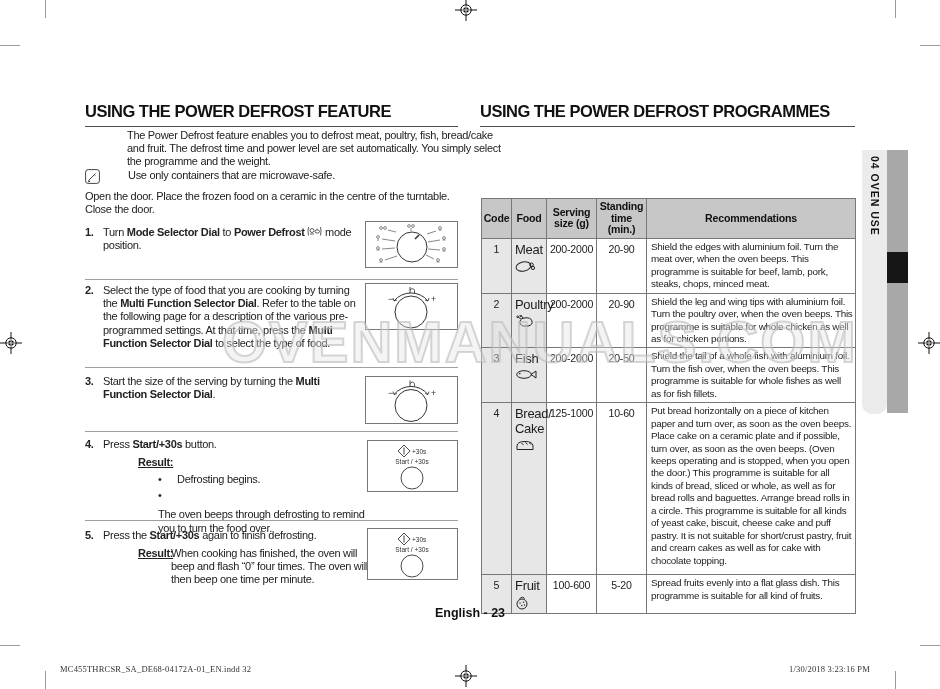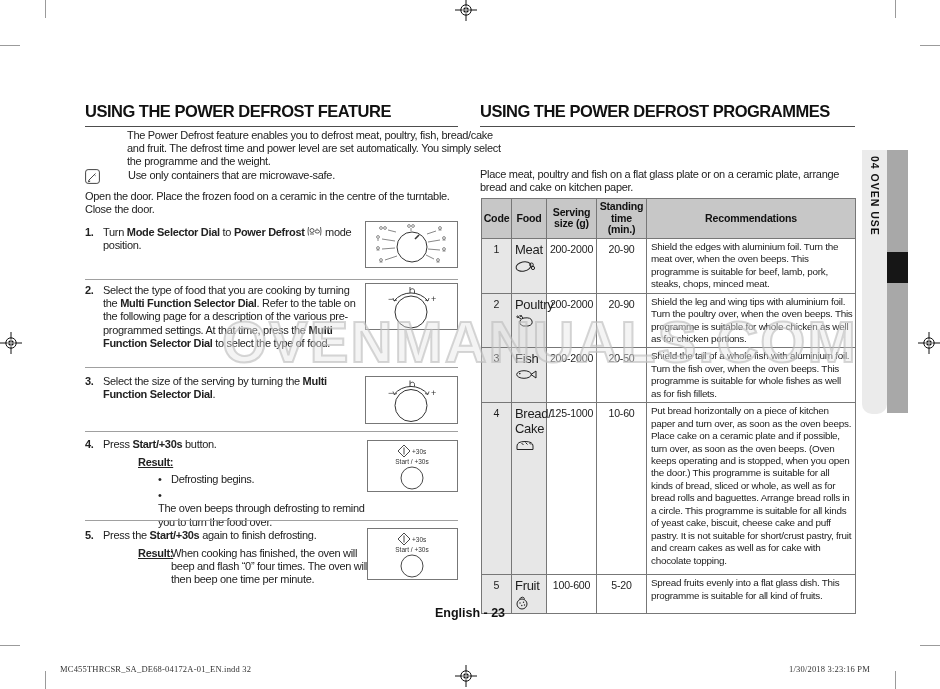--- a/index.html
+++ b/index.html
@@ -14,21 +14,21 @@
              border-bottom:1.5px solid #4d4d4d;padding-bottom:5px;}
   
   .bt{font-size:11px;line-height:13.2px;letter-spacing:-0.3px;color:#222;}
   .step{position:absolute;}
   .step .num{position:absolute;left:0;top:0;font-weight:bold;}
   .step .sb{margin-left:18px;}
   b{font-weight:bold;}
   .divider{position:absolute;height:1px;background:#a0a0a0;width:373px;left:85px;}
   .fig{position:absolute;border:1px solid #777;background:#fff;box-sizing:border-box;}
   .result-lbl{font-weight:bold;text-decoration:underline;margin-left:35px;}
-  .bullet-item{display:flex;}
+  .bullet-item{display:flex;gap:6px;}
   .bullet-item .dot::before{content:"•";}
   .bullet-item .dot{width:13px;flex:0 0 13px;}
   
   .note-row{position:absolute;display:flex;align-items:flex-start;gap:7px;}
   
   table.prog{border-collapse:collapse;table-layout:fixed;width:374px;}
   table.prog th,table.prog td{border:1px solid #777;box-sizing:border-box;}
   table.prog th{background:#c7c7c7;font-size:10.6px;line-height:11.6px;font-weight:bold;
                 letter-spacing:-0.2px;text-align:center;vertical-align:middle;padding:2px 1px;height:29px;color:#111;}
   td.codec{background:#e7e7e7;text-align:center;vertical-align:top;font-size:10.6px;padding-top:4px;}
@@ -183,21 +183,21 @@
       </g>
       <text x="22" y="18" font-size="9" fill="#333">−</text>
       <text x="65" y="18" font-size="9" fill="#333">+</text>
     </svg>
   </div>
 
   <div class="divider" style="top:367px;"></div>
 
   <div class="step bt" style="left:85px;top:375px;width:278px;">
     <span class="num">3.</span>
-    <div class="sb" style="width:262px;"><span>Select the size of the serving by turning the </span><b>Multi Function Selector Dial</b><span>.</span></div>
+    <div class="sb" style="width:262px;"><span>Start the size of the serving by turning the </span><b>Multi Function Selector Dial</b><span>.</span></div>
   </div>
 
   <div class="fig" style="left:365px;top:376px;width:93px;height:48px;">
     <svg width="91" height="46" viewBox="0 0 91 45">
       <g fill="none" stroke="#333" stroke-width="1">
         <circle cx="45" cy="28" r="16"></circle>
         <path d="M28 17 A 22 22 0 0 1 62 17"></path>
         <path d="M28 17 l-1 -3 M28 17 l3 -1 M62 17 l1 -3 M62 17 l-3 -1" stroke-width="0.8"></path>
         <path d="M44 3 v6 M44 6 c2.5-2.5 4.5-1 4.5 1 v2" stroke-width="0.9"></path>
       </g>
@@ -251,21 +251,20 @@
         <path d="M36 4 L42 10 L36 16 L30 10 Z"></path>
           <line x1="36" y1="6.5" x2="36" y2="13.5"></line>
         <circle cx="44" cy="37" r="11"></circle>
       </g>
       <text x="44" y="13" font-size="6.5" fill="#333">+30s</text>
       <text x="44" y="23" font-size="6.5" fill="#333" text-anchor="middle">Start / +30s</text>
     </svg>
   </div>
 
   <div class="abs sec-title" style="left:480px;top:102px;width:375px;">USING THE POWER DEFROST PROGRAMMES</div>
-  <div class="abs bt" style="left:480px;top:168px;width:378px;">Place meat, poultry and fish on a flat glass plate or on a ceramic plate, arrange bread and cake on kitchen paper.</div>
 
   <div class="abs" style="left:481px;top:198px;">
     <table class="prog">
       <colgroup>
           <col style="width:30px;">
           <col style="width:35px;">
           <col style="width:50px;">
           <col style="width:50px;">
           <col style="width:209px;">
         </colgroup>

